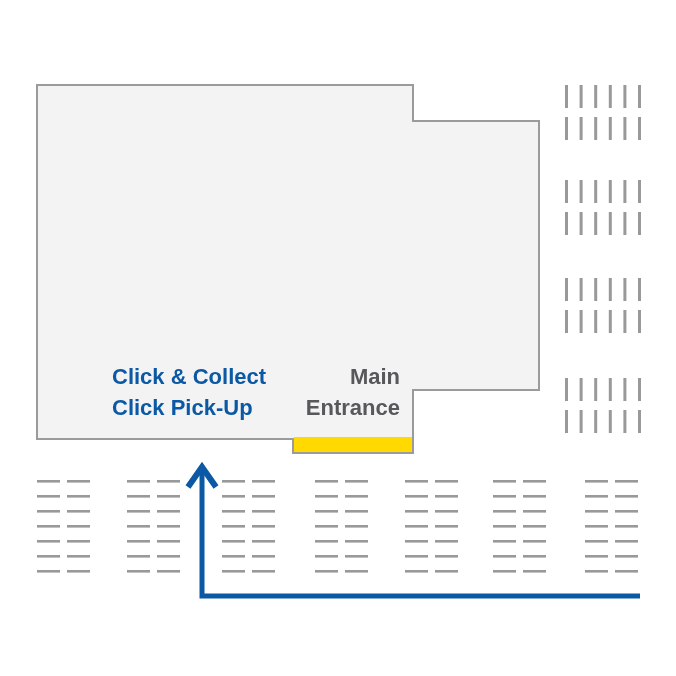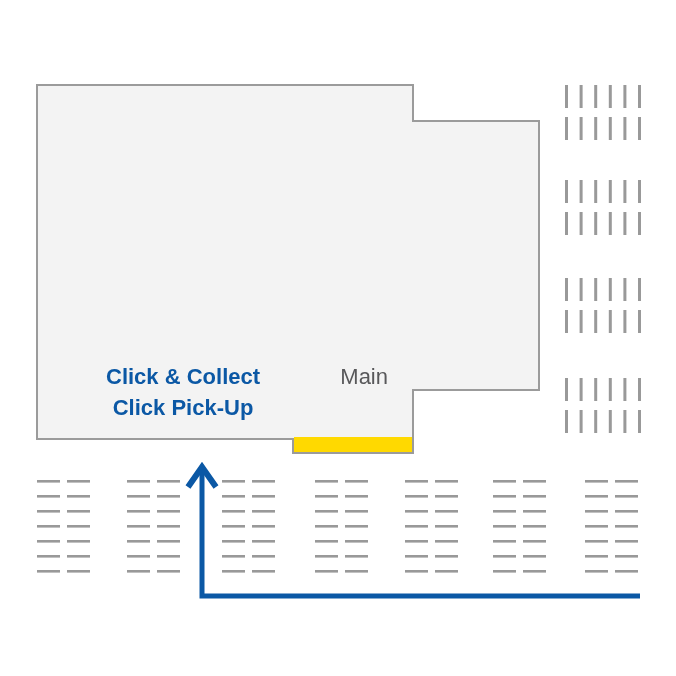--- a/index.html
+++ b/index.html
@@ -39,31 +39,31 @@
   .lot rect {
     fill: var(--dash, #999999);
   }
   .label {
     position: absolute;
     font-size: 22px;
     line-height: 31px;
     white-space: nowrap;
   }
   .pickup-label {
-    left: 106px;
+    left: 112px;
     top: 361px;
     font-weight: 700;
     color: var(--blue, #0b58a5);
-    text-align: center;
+    text-align: left;
   }
   .entrance-label {
-    left: 238px;
+    left: 250px;
     top: 361px;
     width: 150px;
-    font-weight: 400;
+    font-weight: 700;
     color: var(--gray-text, #58585a);
     text-align: right;
   }
 </style>
 </head>
 <body>
 
 <div class="stage" style="--blue: #0b58a5; --yellow: #ffd900; --building-fill: #f3f3f3; --building-stroke: #9b9b9b; --dash: #999999; --gray-text: #58585a; --bg: #ffffff;">
 
   <svg width="676" height="676" viewBox="0 0 676 676">
@@ -226,15 +226,16 @@
     <polyline class="route" points="188,487 202,467 216,487" stroke-width="6"></polyline>
   </svg>
 
   <div class="label pickup-label">
     <div>Click &amp; Collect</div>
     <div>Click Pick-Up</div>
   </div>
 
   <div class="label entrance-label">
     <div>Main</div>
+    <div>Entrance</div>
   </div>
 
 </div>
 
 </body></html>

